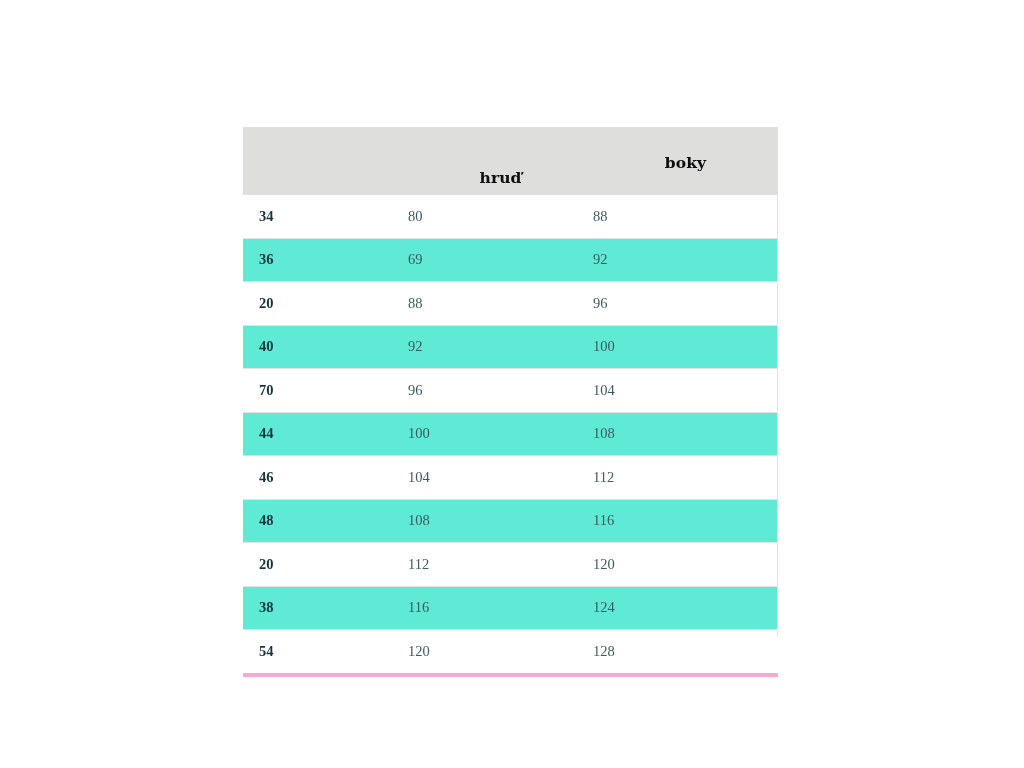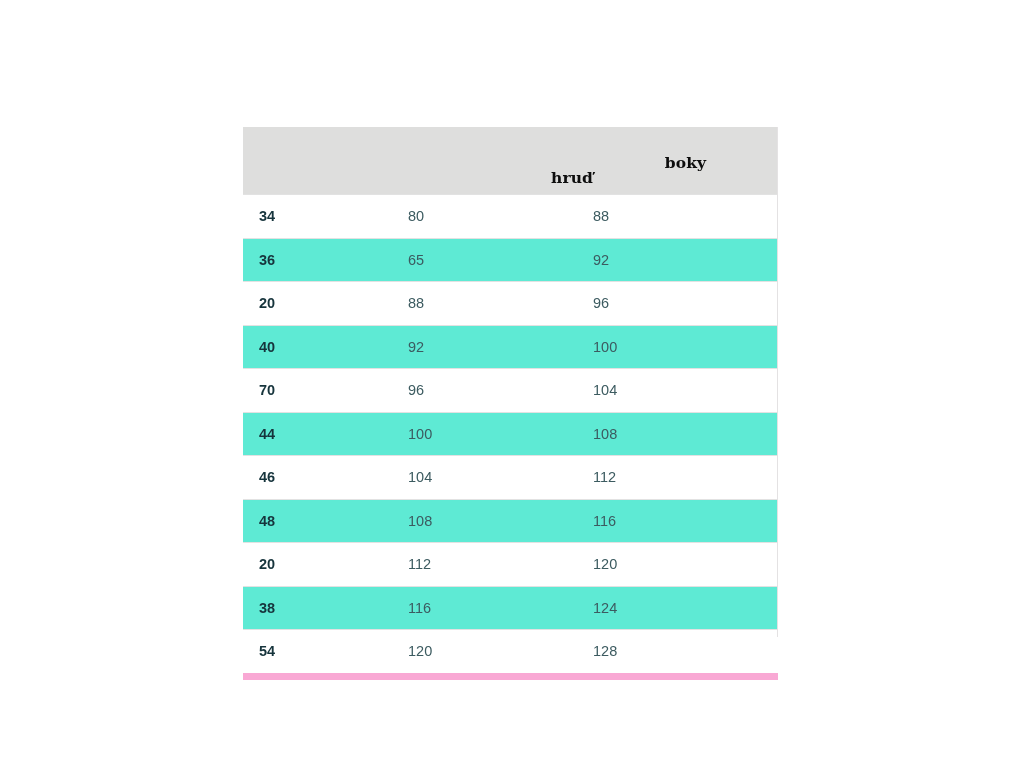--- a/index.html
+++ b/index.html
@@ -56,21 +56,21 @@
     letter-spacing: 0.1px;
     height: 45px;
   }
 
   thead th.th-size {
     text-align: left;
     padding-left: 16px;
   }
 
   thead th.th-chest {
-    text-align: right;
+    text-align: center;
     padding-bottom: 7px;
   }
 
   thead th.th-hips {
     text-align: center;
     padding-bottom: 22px;
   }
 
   
   tbody tr.data-row {
@@ -82,25 +82,25 @@
 
   tbody td {
     padding: 0;
     margin: 0;
     border-top: 1px solid #e2e2e2;
     border-bottom: 1px solid #e2e2e2;
     height: 42.5px;
     vertical-align: middle;
     font-size: 14.5px;
     color: #2f4f53;
-    font-family: Liberation Sans, sans-serif;
+    font-family: Liberation Serif, serif;
   }
 
   tbody tr.data-row:last-child td {
-    border-bottom: 7px solid #f9a8d4;
+    border-bottom: 4px solid #f9a8d4;
   }
 
   td.cell-size {
     text-align: left;
     padding-left: 16px;
     font-weight: bold;
     color: #16343c;
     font-size: 14.5px;
   }
 
@@ -141,21 +141,21 @@
         </tr>
       </thead>
       <tbody id="table-body">
           <tr class="data-row row-odd">
             <td class="cell-size">34</td>
             <td class="cell-chest">80</td>
             <td class="cell-hips">88</td>
           </tr>
           <tr class="data-row row-even">
             <td class="cell-size">36</td>
-            <td class="cell-chest">65</td>
+            <td class="cell-chest">69</td>
             <td class="cell-hips">92</td>
           </tr>
           <tr class="data-row row-odd">
             <td class="cell-size">20</td>
             <td class="cell-chest">88</td>
             <td class="cell-hips">96</td>
           </tr>
           <tr class="data-row row-even">
             <td class="cell-size">40</td>
             <td class="cell-chest">92</td>

